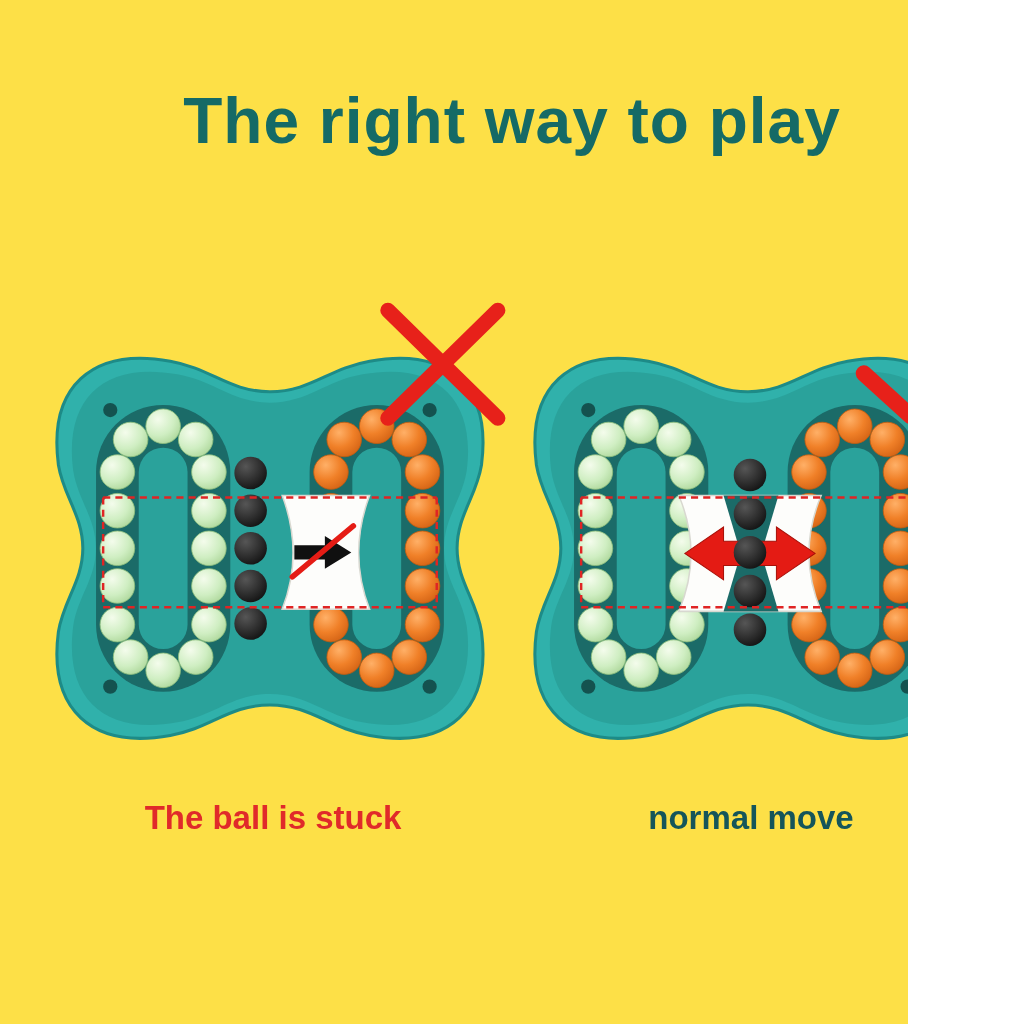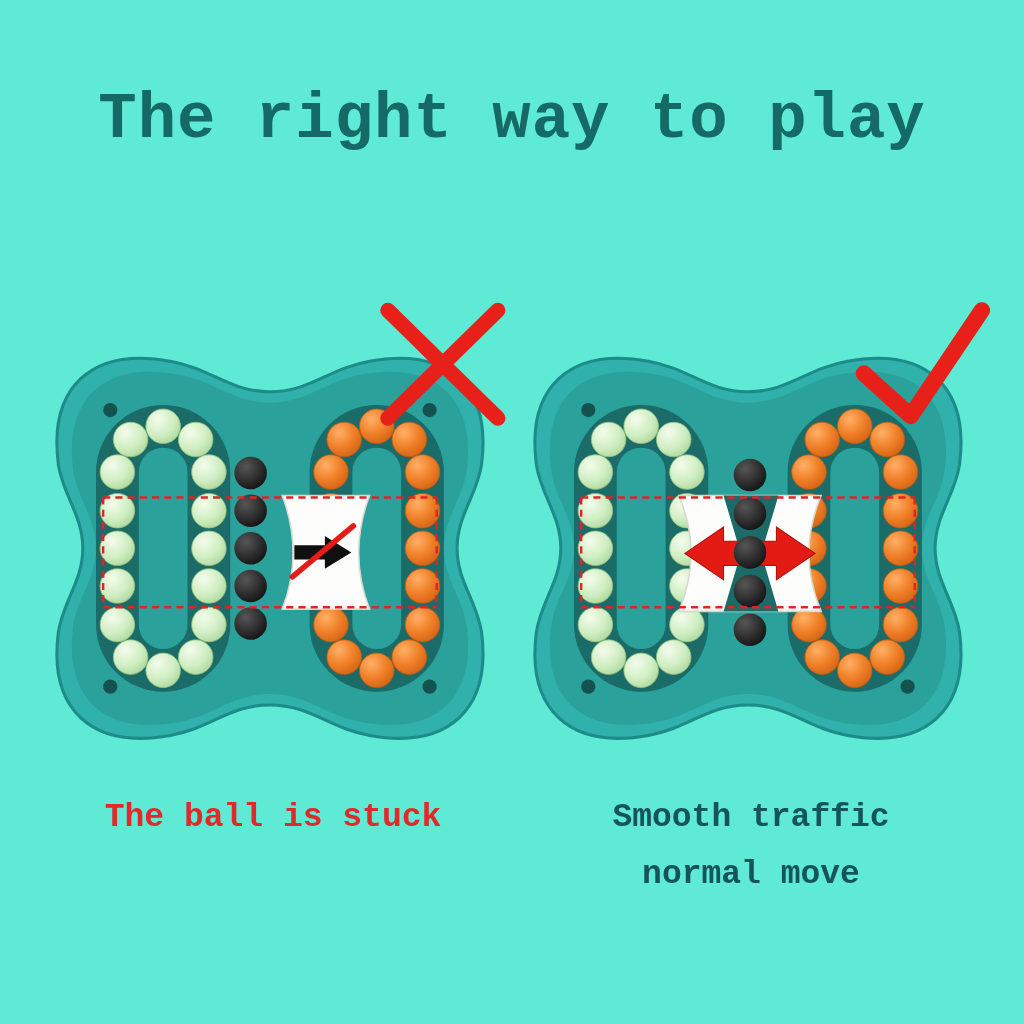--- a/index.html
+++ b/index.html
@@ -1,18 +1,18 @@
 <!DOCTYPE html>
 <html style="--title-color: #156a66; --wrong-caption-color: #e02a2a; --right-caption-color: #15555a; --toy-body-teal: #30b1ab; --toy-track-teal: #1b6b68; --bead-green: #cfeec2; --bead-orange: #f08028; --bead-black: #111111; --mark-red: #e7211a; --plate-white: #fdfdfb;"><head>
 <meta charset="utf-8">
 <style>
   html,body{margin:0;padding:0;background:#ffffff;}
   .page{
-    position:relative;width:1024px;height:1024px;overflow:hidden;background:#5eead4;
-    font-family:Liberation Mono, monospace;
+    position:relative;width:908px;height:1024px;overflow:hidden;background:#fde047;
+    font-family:Liberation Sans, sans-serif;
   }
   .title{
     position:absolute;top:84px;left:0;width:1024px;text-align:center;
     font-size:64px;font-weight:700;letter-spacing:1px;
     color:var(--title-color,#156a66);
   }
   .figures{
     position:absolute;top:300px;left:0;width:1024px;
     display:flex;justify-content:center;
   }
@@ -229,19 +229,18 @@
               <circle cx="377" cy="64" r="7"></circle>
             <circle cx="63" cy="336" r="7"></circle>
               <circle cx="377" cy="336" r="7"></circle>
           </g>
         </g>
 
         <path d="M346,72 L392,114 L462,10" stroke="#e7211a" stroke-width="16" fill="none" stroke-linecap="round" stroke-linejoin="round"></path>
       </svg>
 
       <div class="caption right">
-        <div>Smooth traffic</div>
         <div>normal move</div>
       </div>
     </div>
 
   </div>
 </div>
 
 </body></html>

